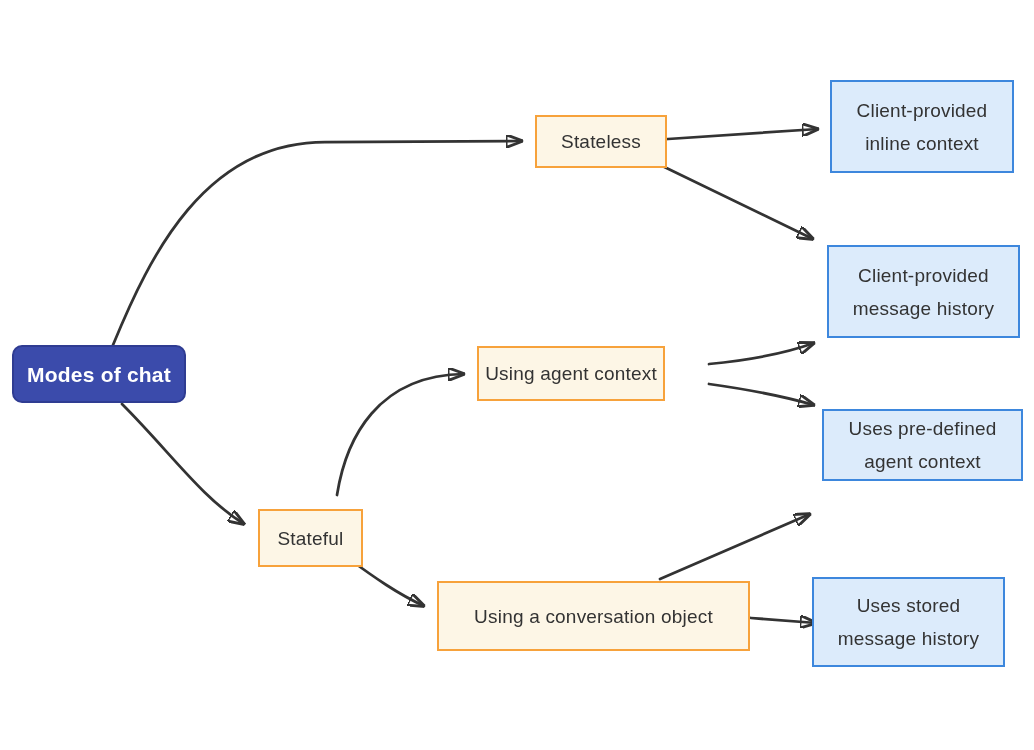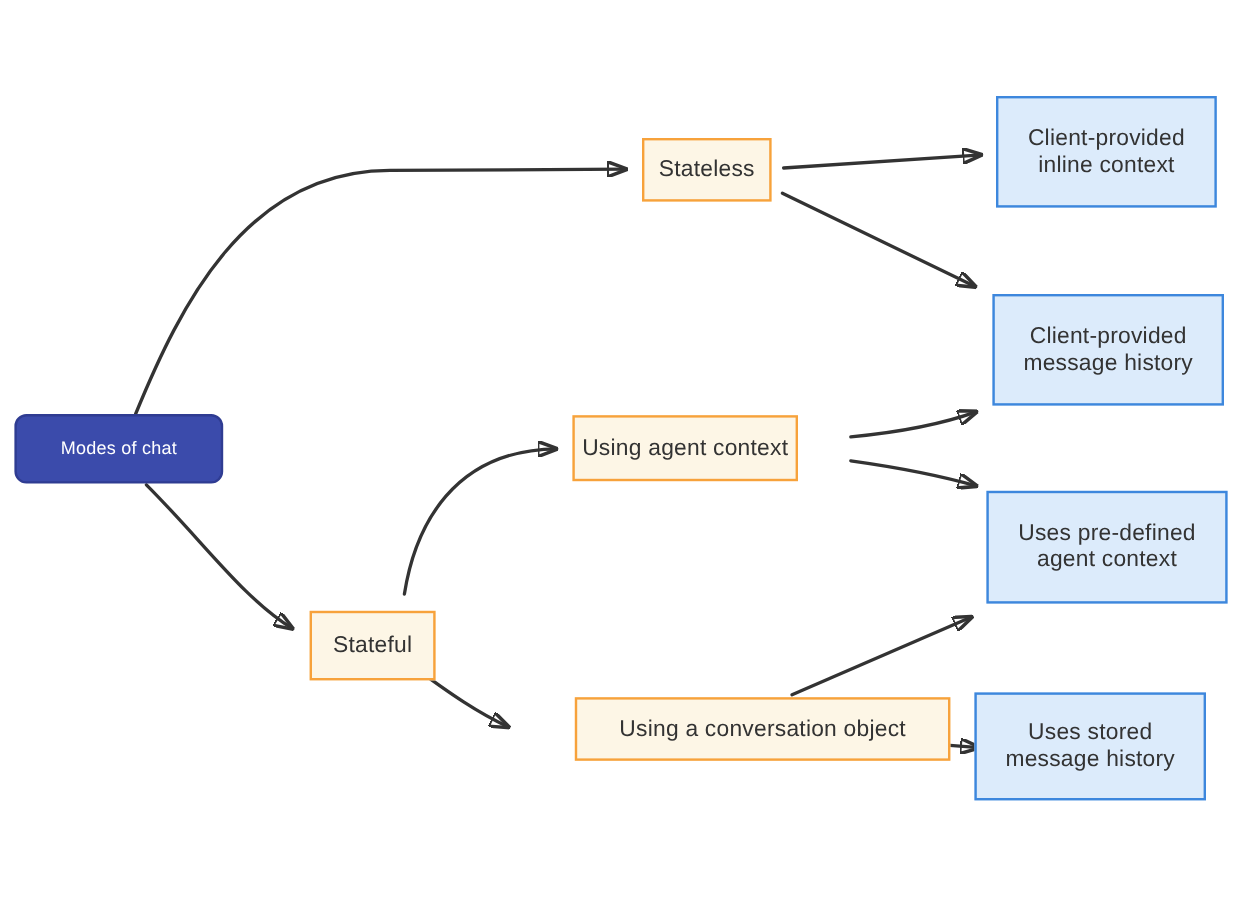--- a/index.html
+++ b/index.html
@@ -28,32 +28,32 @@
     stroke:var(--edge-stroke);
     stroke-width:2.75;
     stroke-linecap:round;
   }
   .node{
     position:absolute;
     box-sizing:border-box;
     display:flex;align-items:center;justify-content:center;
     text-align:center;
     font-size:19px;
-    line-height:22px;
+    line-height:33px;
     color:var(--node-text);
     white-space:pre-line;
     letter-spacing:0.2px;
   }
   .node.root{
     background:var(--root-fill);
     border:2px solid var(--root-border);
     border-radius:10px;
     color:var(--root-text);
-    font-weight:normal;
-    font-size:15px;
+    font-weight:bold;
+    font-size:21px;
   }
   .node.decision{
     background:var(--decision-fill);
     border:2px solid var(--decision-border);
   }
   .node.outcome{
     background:var(--outcome-fill);
     border:2px solid var(--outcome-border);
   }
 </style>
@@ -75,33 +75,33 @@
     <path d="M 709 364 C 752 360, 786 353, 814 343" marker-end="url(#arrow)"></path>
     <path d="M 709 384 C 752 390, 786 397, 814 405" marker-end="url(#arrow)"></path>
     <path d="M 337 495 C 346 438, 378 375, 464 374" marker-end="url(#arrow)"></path>
     <path d="M 345 556 C 375 578, 398 594, 424 606" marker-end="url(#arrow)"></path>
     <path d="M 660 579 L 810 514" marker-end="url(#arrow)"></path>
     <path d="M 751 618 L 816 623" marker-end="url(#arrow)"></path>
   </svg>
 
   <div class="node root" style="left:12px;top:345px;width:174px;height:58px;">Modes of chat</div>
 
-  <div class="node decision" style="left:535px;top:115px;width:108px;height:53px;text-align:right;">Stateless</div>
+  <div class="node decision" style="left:535px;top:115px;width:132px;height:53px;text-align:right;">Stateless</div>
 
   <div class="node decision" style="left:258px;top:497px;width:105px;height:58px;margin-top:12px;">Stateful</div>
 
   <div class="node decision" style="left:477px;top:346px;width:188px;height:55px;">Using agent context</div>
 
-  <div class="node decision" style="left:437px;top:581px;width:313px;height:53px;margin-left:42px;">Using a conversation object</div>
+  <div class="node decision" style="left:437px;top:581px;width:313px;height:70px;">Using a conversation object</div>
 
   <div class="node outcome" style="left:830px;top:80px;width:184px;height:93px;">Client-provided
 inline context</div>
 
   <div class="node outcome" style="left:827px;top:245px;width:193px;height:93px;">Client-provided
 message history</div>
 
-  <div class="node outcome" style="left:822px;top:409px;width:201px;height:94px;">Uses pre-defined
+  <div class="node outcome" style="left:822px;top:409px;width:201px;height:72px;">Uses pre-defined
 agent context</div>
 
   <div class="node outcome" style="left:812px;top:577px;width:193px;height:90px;">Uses stored
 message history</div>
 
 </div>
 
 </body></html>

